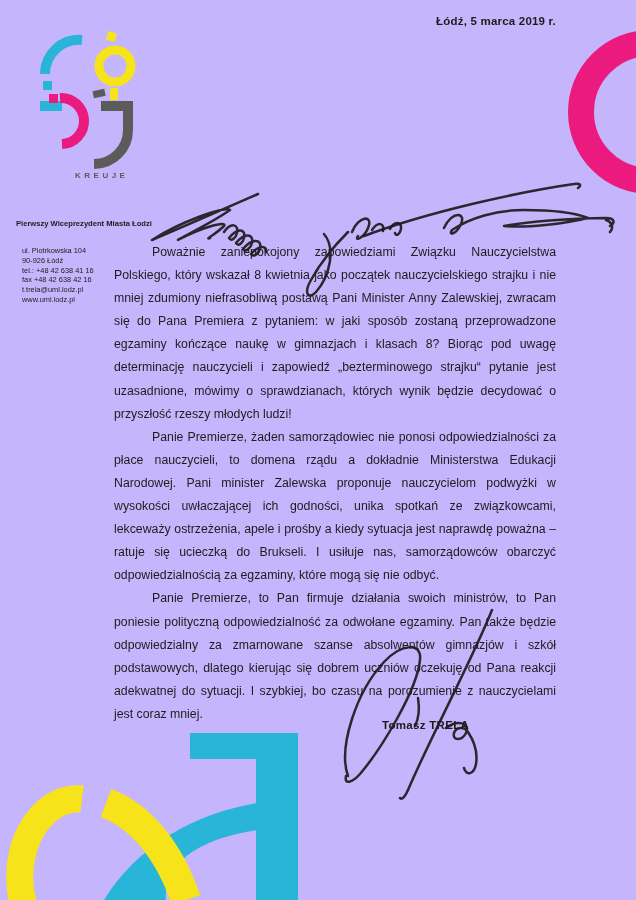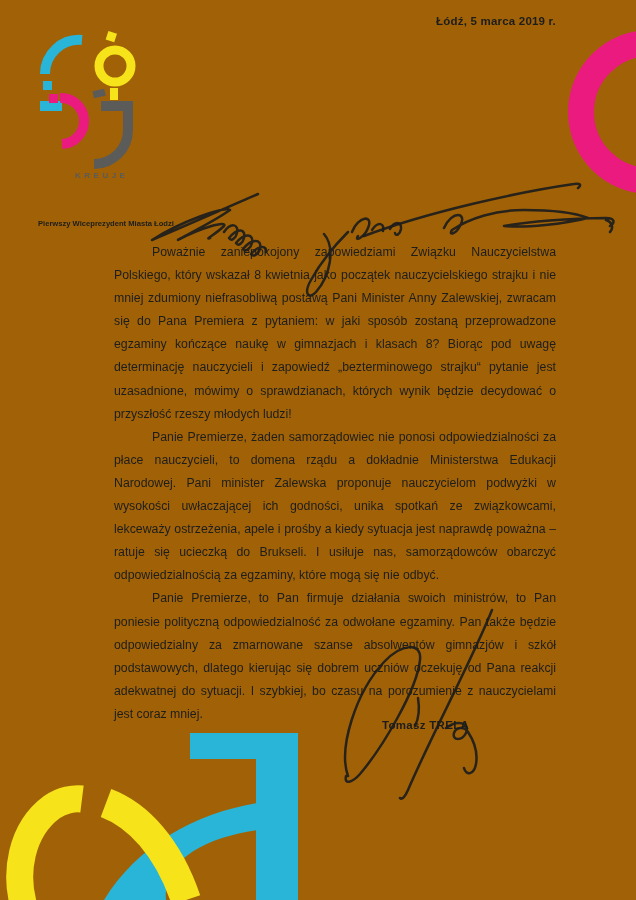--- a/index.html
+++ b/index.html
@@ -1,34 +1,34 @@
 <!DOCTYPE html>
 <html><head>
 <meta charset="utf-8">
 <style>
   html,body{margin:0;padding:0;background:#e8e8e8;}
   .page{
     position:relative;
     width:636px;height:900px;
-    background:#a16207;
+    background:#c4b5fd;
     margin:0 auto;
     overflow:hidden;
     font-family:"Liberation Sans", sans-serif;
     color:#1d1d1b;
   }
   .abs{position:absolute;}
   .date{
     top:15px;left:0;width:556px;
     text-align:right;
     font-size:11.5px;font-weight:bold;
     letter-spacing:.2px;
     z-index:3;
   }
   .sender-title{
-    top:219px;left:38px;width:140px;
+    top:219px;left:16px;width:140px;
     font-size:7.6px;font-weight:bold;
     z-index:3;
   }
   .sender-contact{
     top:246px;left:22px;width:140px;
     font-size:7.4px;line-height:9.8px;
     z-index:3;
   }
   .recipient{
     top:126px;left:375px;width:200px;
@@ -78,20 +78,28 @@
     <rect x="14" y="68" width="9" height="9" fill="#ea1a7f"></rect>
     <path d="M25,72 A23,23 0 0 1 27,118" fill="none" stroke="#ea1a7f" stroke-width="10"></path>
 
     <rect x="58" y="64" width="12" height="7" fill="#5b5b59" transform="rotate(-12 64 67)"></rect>
     <path d="M66,80 L93,80 L93,104 A34,34 0 0 1 59,138" fill="none" stroke="#5b5b59" stroke-width="10"></path>
 
     <text x="40" y="152" font-size="8" font-weight="bold" letter-spacing="3.5" fill="#5b5b59" font-family="Liberation Sans, sans-serif">KREUJE</text>
   </svg>
 
   <div class="abs sender-title">Pierwszy Wiceprezydent Miasta Łodzi</div>
+  <div class="abs sender-contact">
+    <div>ul. Piotrkowska 104</div>
+    <div>90-926 Łódź</div>
+    <div>tel.: +48 42 638 41 16</div>
+    <div>fax +48 42 638 42 16</div>
+    <div>t.trela@uml.lodz.pl</div>
+    <div>www.uml.lodz.pl</div>
+  </div>
 
 
   <svg class="abs saluto-svg" width="505" height="125" viewBox="0 0 505 125" role="img" aria-label="Szanowny Panie Premierze">
     <path class="ink" d="M130,16 C98,30 48,52 24,62 C52,44 96,28 102,32 C82,46 48,62 50,62 C72,50 100,42 96,48 C88,56 76,62 82,60"></path>
     <path class="ink" d="M96,54 c7,-10 15,-8 13,1 c-1,5 -6,9 -8,5 c9,-11 17,-9 15,0 c-1,5 -6,9 -8,5 c9,-11 18,-9 16,0 c-1,5 -7,10 -9,6 c9,-11 19,-10 17,-1 c-1,6 -7,10 -9,6 c8,-9 16,-9 15,-2"></path>
     <path class="ink" d="M196,56 C208,70 202,98 188,114 C181,122 175,116 183,102 C194,82 210,64 220,54"></path>
     <path class="ink" d="M224,54 C230,38 246,36 240,50 C236,60 226,64 230,58 M244,52 c6,-9 13,-7 11,1 m7,-2 c4,-8 12,-8 11,0 c-1,5 -5,8 -6,4"></path>
     <path class="ink" d="M236,58 C300,34 390,14 446,6 C452,5 454,7 450,10"></path>
     <path class="ink" d="M316,50 C324,32 340,34 332,48 C328,56 320,58 324,52 C342,40 368,32 396,32 C428,32 450,36 460,40 C436,46 398,50 376,48 C398,44 442,40 478,40 C486,40 488,44 482,48 M478,42 c6,2 8,8 4,12"></path>
   </svg>

